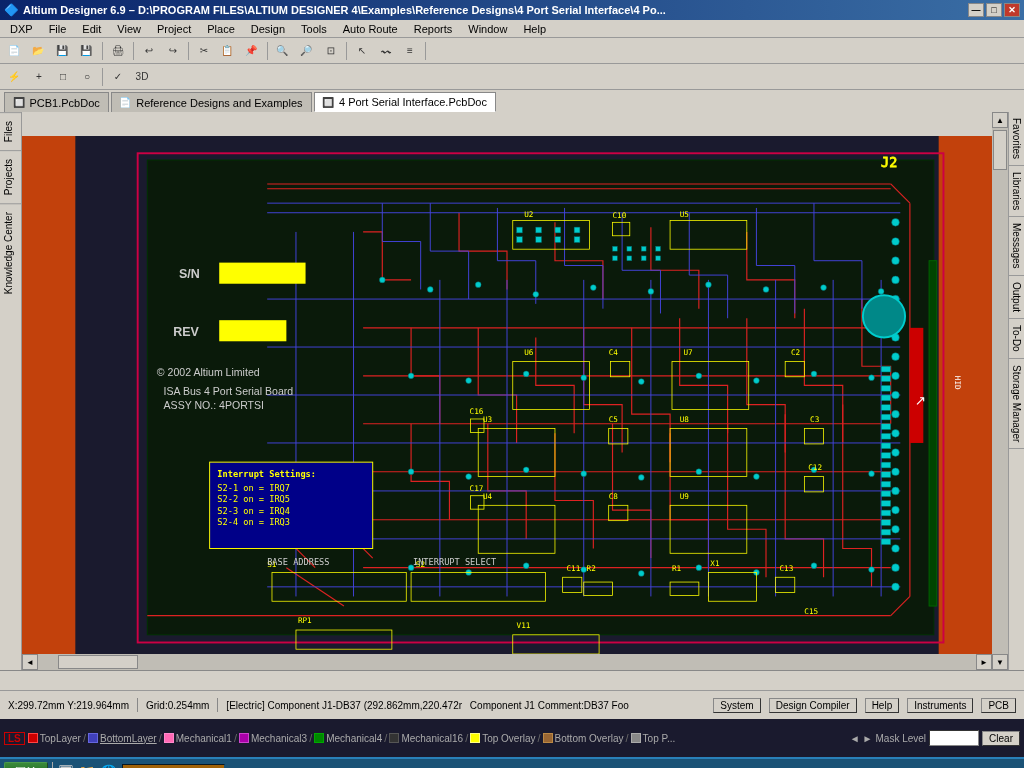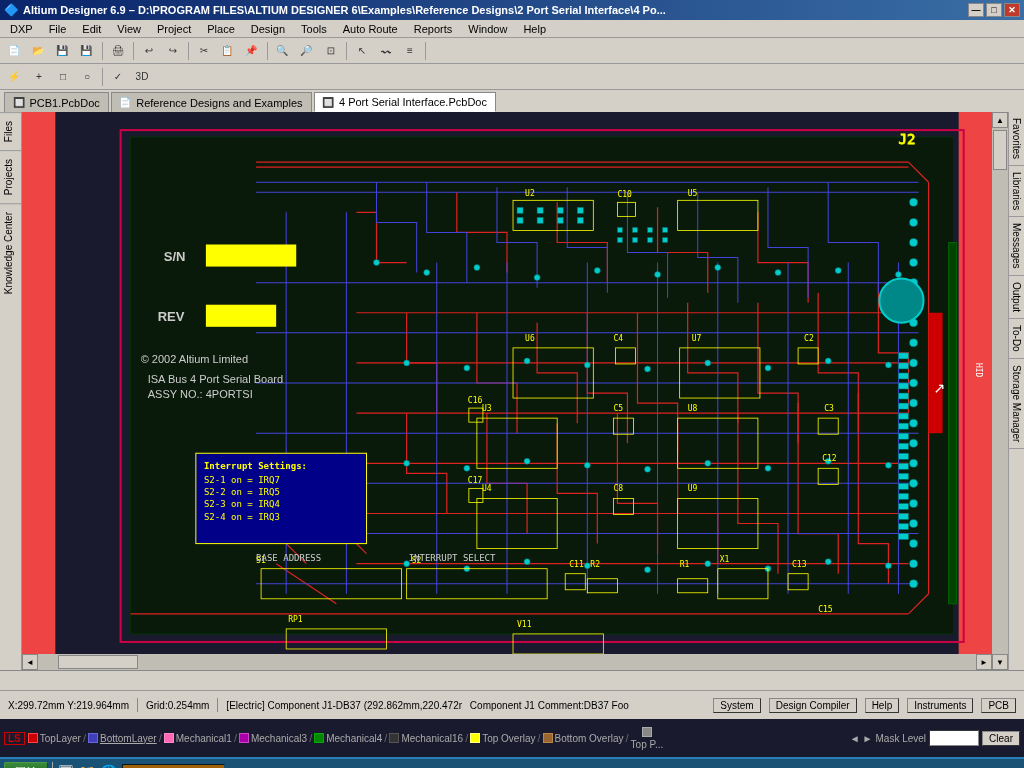--- a/index.html
+++ b/index.html
@@ -122,23 +122,24 @@
       cursor: pointer;
       color: #000;
       border-bottom: 1px solid #999;
       width: 100%;
       text-align: center;
     }
 
     
     #canvas-area {
       flex: 1;
-      background: #ef4444;
+      background: #c2410c;
       position: relative;
       overflow: hidden;
+      margin-top: 24px;
     }
 
     
     #pcb-canvas {
       width: 100%;
       height: 100%;
     }
     #right-scroll-top {
       width: 16px; height: 16px;
       background: #d4d0c8;
@@ -260,21 +261,21 @@
       flex: 1;
       overflow: hidden;
     }
   </style>
 </head>
 <body>
 
 <div id="titlebar">
   <div id="titlebar-left">
     <span style="font-size:12px;">🔷</span>
-    <span style="font-size:11px;">Altium Designer 6.9 – D:\PROGRAM FILES\ALTIUM DESIGNER 6\Examples\Reference Designs\2 Port Serial Interface\4 Po...</span>
+    <span style="font-size:11px;">Altium Designer 6.9 – D:\PROGRAM FILES\ALTIUM DESIGNER 4\Examples\Reference Designs\4 Port Serial Interface\4 Po...</span>
   </div>
   <div id="titlebar-right">
     <div class="title-btn">—</div>
     <div class="title-btn">□</div>
     <div class="title-btn close">✕</div>
   </div>
 </div>
 
 <div id="menubar">
 <div class="menu-item">DXP</div>
@@ -739,21 +740,21 @@
     <span style="display:flex;align-items:center;gap:2px;cursor:pointer;color:#aaa;font-size:10px;">
       <span style="width:10px;height:10px;background:#ffff00;border:1px solid #ffff88;display:inline-block;"></span>
       <span>Top Overlay</span>
     </span>
     <span style="color:#666;">/</span>
     <span style="display:flex;align-items:center;gap:2px;cursor:pointer;color:#aaa;font-size:10px;">
       <span style="width:10px;height:10px;background:#996633;border:1px solid #bb8844;display:inline-block;"></span>
       <span>Bottom Overlay</span>
     </span>
     <span style="color:#666;">/</span>
-    <span style="display:flex;align-items:center;gap:2px;cursor:pointer;color:#aaa;font-size:10px;flex-direction:column;">
+    <span style="display:flex;align-items:center;gap:2px;cursor:pointer;color:#aaa;font-size:10px;">
       <span style="width:10px;height:10px;background:#888;border:1px solid #aaa;display:inline-block;"></span>
       <span>Top P...</span>
     </span>
   </div>
 
   <div style="margin-left:auto; display:flex; align-items:center; gap:3px;">
     <span style="color:#aaa;font-size:10px;cursor:pointer;">◄</span>
     <span style="color:#aaa;font-size:10px;cursor:pointer;">►</span>
     <span style="color:#aaa;font-size:10px;">Mask Level</span>
     <input id="mask-level-input" type="text" value="" style="width: 50px; height: 16px; font-size: 10px; background: white; border: 1px inset rgb(136, 136, 136);">

